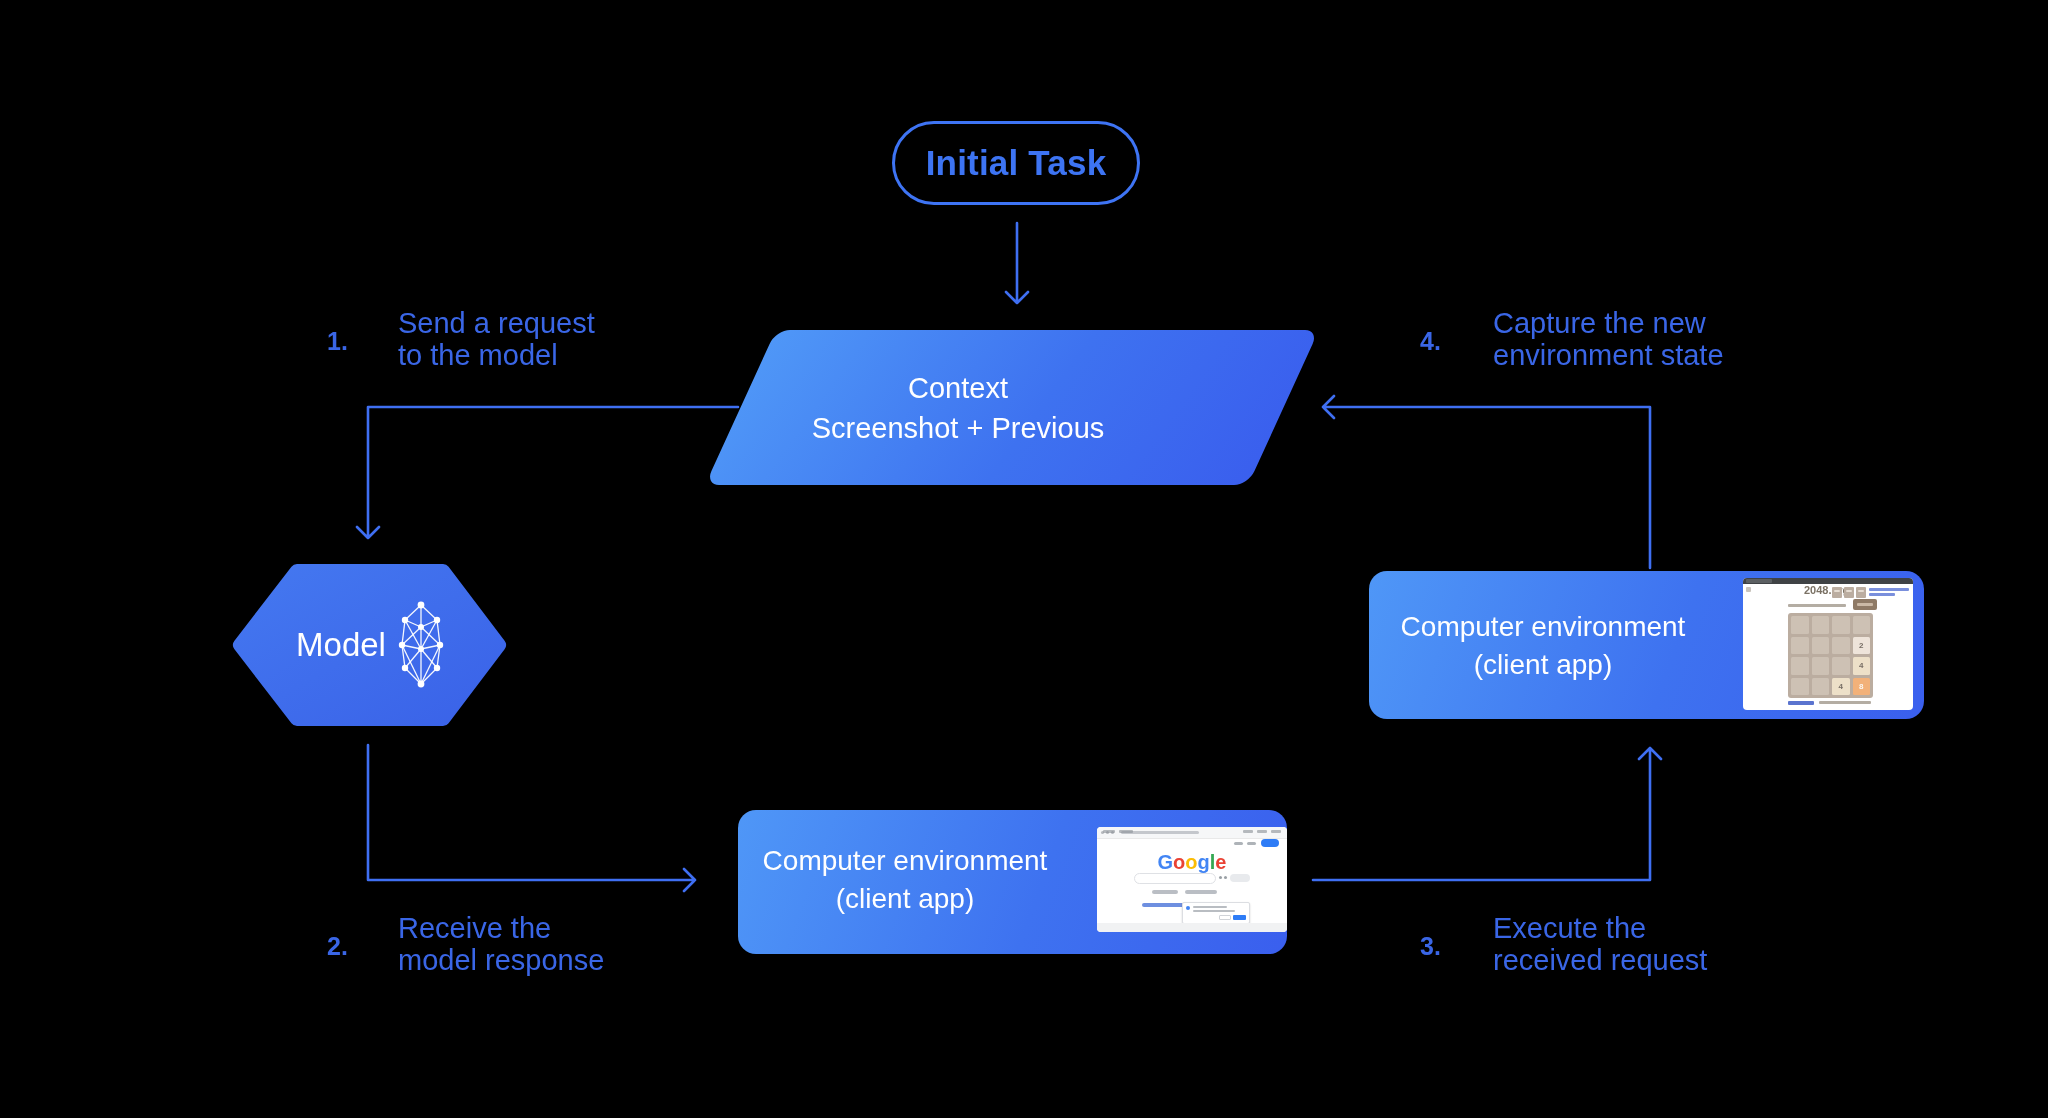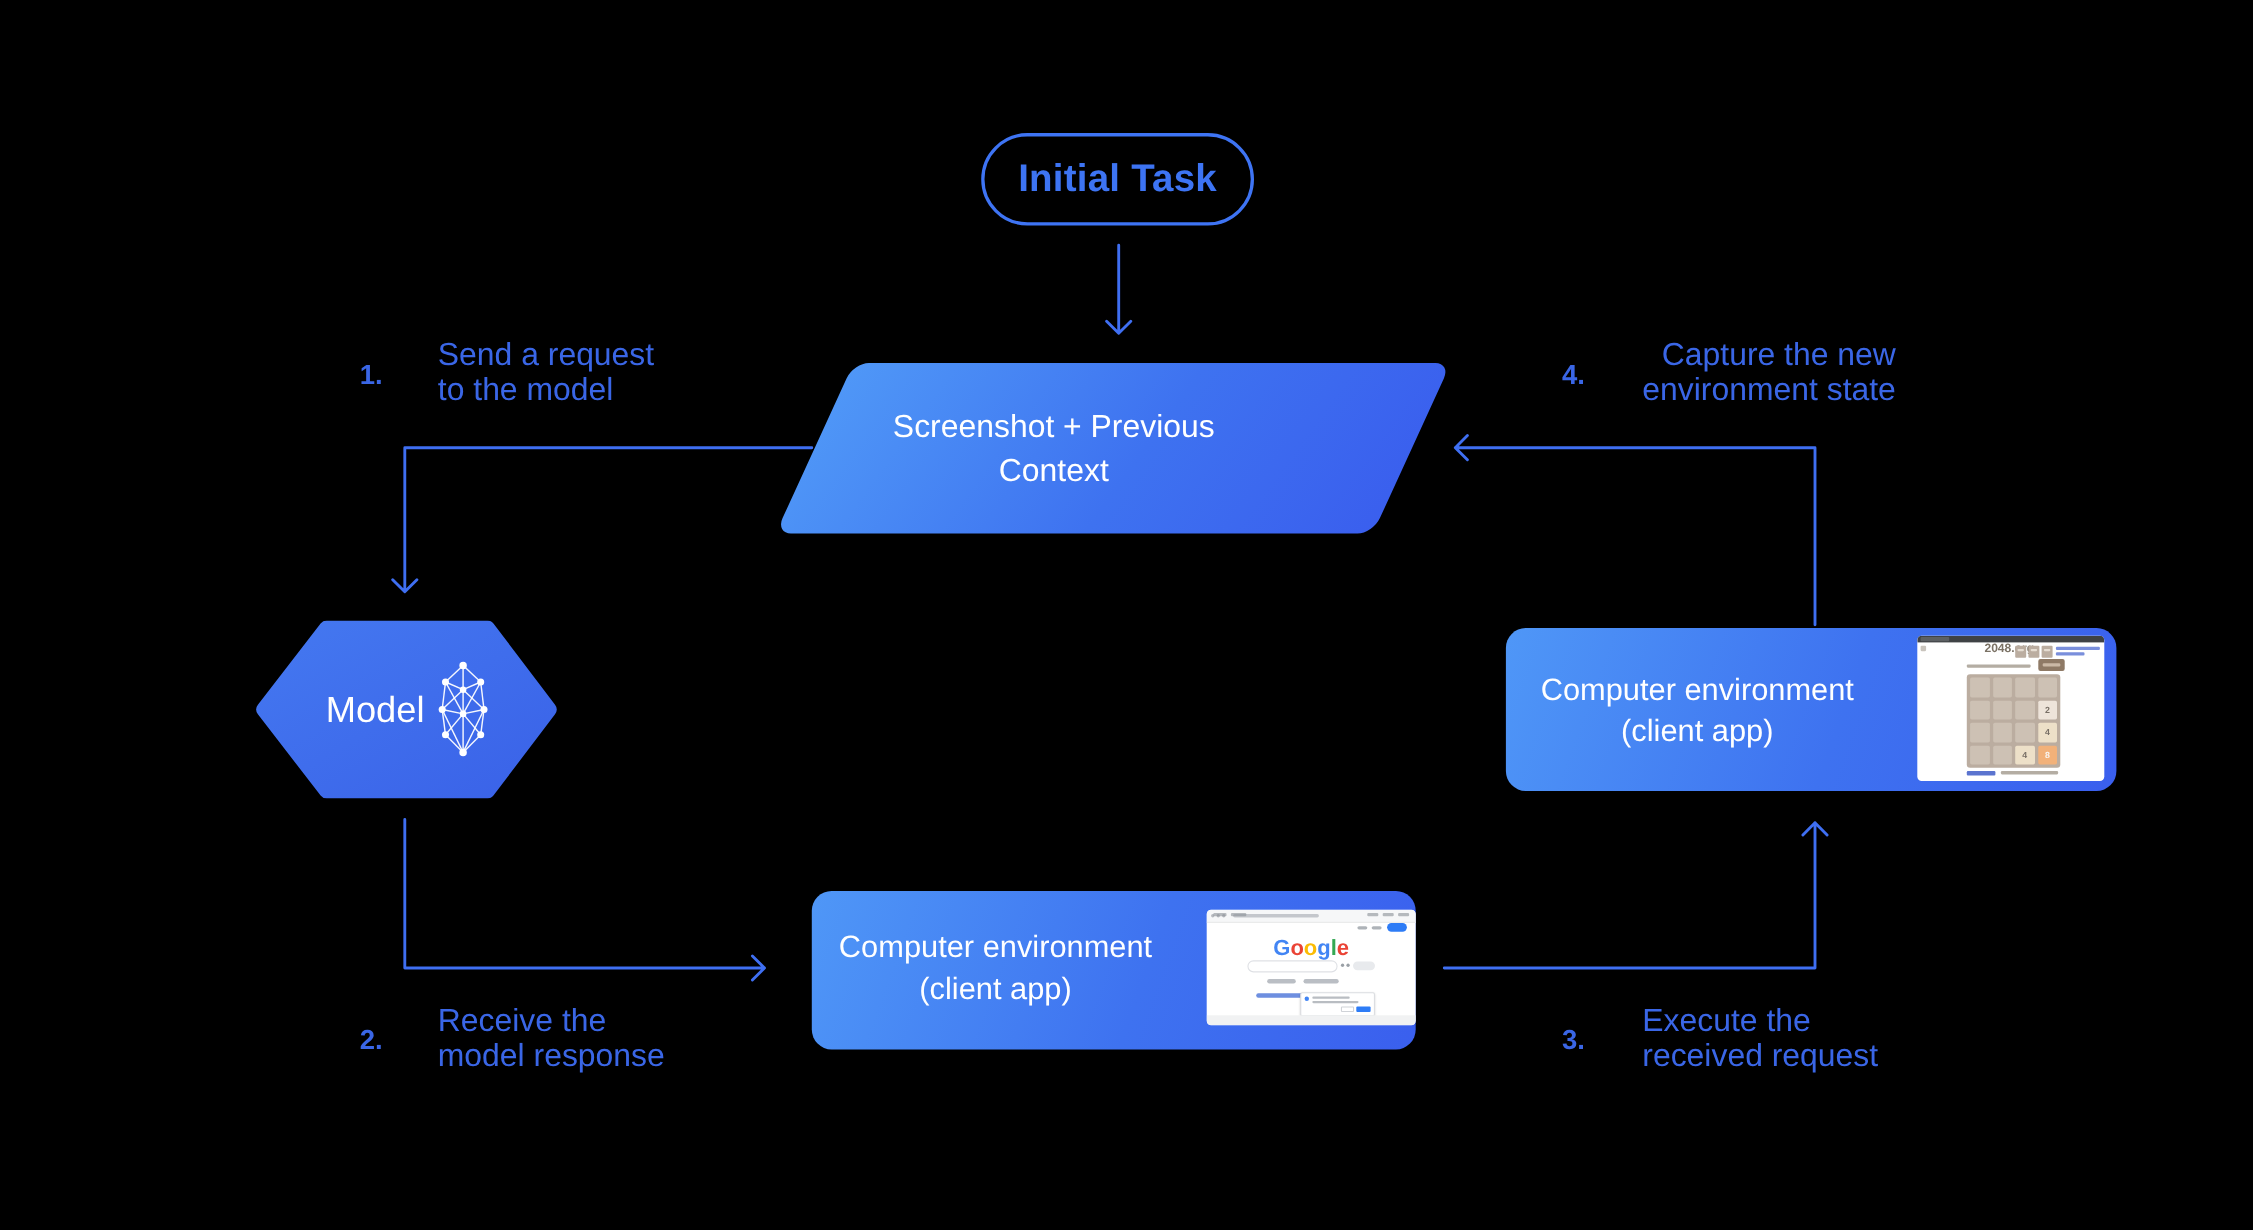--- a/index.html
+++ b/index.html
@@ -49,21 +49,21 @@
   .env-text{color:#ffffff;font-size:28px;line-height:38px;text-align:center;font-weight:400;}
   .env-text.bottom{left:738px;top:842px;width:334px;}
   .env-text.top{left:1369px;top:608px;width:348px;}
 
   
   .step-num{color:#3A66E6;font-size:25px;line-height:32px;font-weight:600;}
   .step-text{color:#3A66E6;font-size:29px;line-height:32px;font-weight:500;}
   #s1n{left:327px;top:325px;} #s1t{left:398px;top:307px;}
   #s2n{left:327px;top:930px;} #s2t{left:398px;top:912px;}
   #s3n{left:1420px;top:930px;} #s3t{left:1493px;top:912px;}
-  #s4n{left:1420px;top:325px;} #s4t{left:1493px;top:307px;text-align:right;}
+  #s4n{left:1420px;top:325px;} #s4t{left:1493px;top:307px;}
 
   
   .mini{background:#fff;border-radius:4px;overflow:hidden;}
   .mini *{position:absolute;}
   .mini.google{left:1097px;top:827px;width:190px;height:105px;}
   .mini.g2048{left:1743px;top:578px;width:170px;height:132px;}
 
   
   .g-chrome{left:0;top:0;right:0;height:11px;background:#f6f7f8;border-bottom:1px solid #e9e9e9;}
   .g-dot{width:3px;height:3px;border-radius:50%;background:#b6b9be;top:4px;}
@@ -113,22 +113,22 @@
   <path d="M1313 880 H1650 V748 M1639 759 L1650 748 L1661 759"></path>
   <path d="M1650 568 V407 H1323 M1334 396 L1323 407 L1334 418"></path>
 </svg>
 
 <div class="abs pill">
   <span>Initial Task</span>
 </div>
 
 <div class="abs para-bg"></div>
 <div class="abs para-text">
+  <div>Context</div>
   <div>Screenshot + Previous</div>
-  <div>Context</div>
 </div>
 
 <svg class="abs hex-svg" viewBox="0 0 275 162">
   <defs>
     <linearGradient id="hexg" x1="0" y1="0" x2="1" y2="1">
       <stop offset="0" stop-color="#4478F0"></stop>
         <stop offset="1" stop-color="#3A62E8"></stop>
     </linearGradient>
   </defs>
   <polygon points="8,81 65,7 211,7 267,81 211,155 65,155" fill="url(#hexg)" stroke="url(#hexg)" stroke-width="14" stroke-linejoin="round"></polygon>

